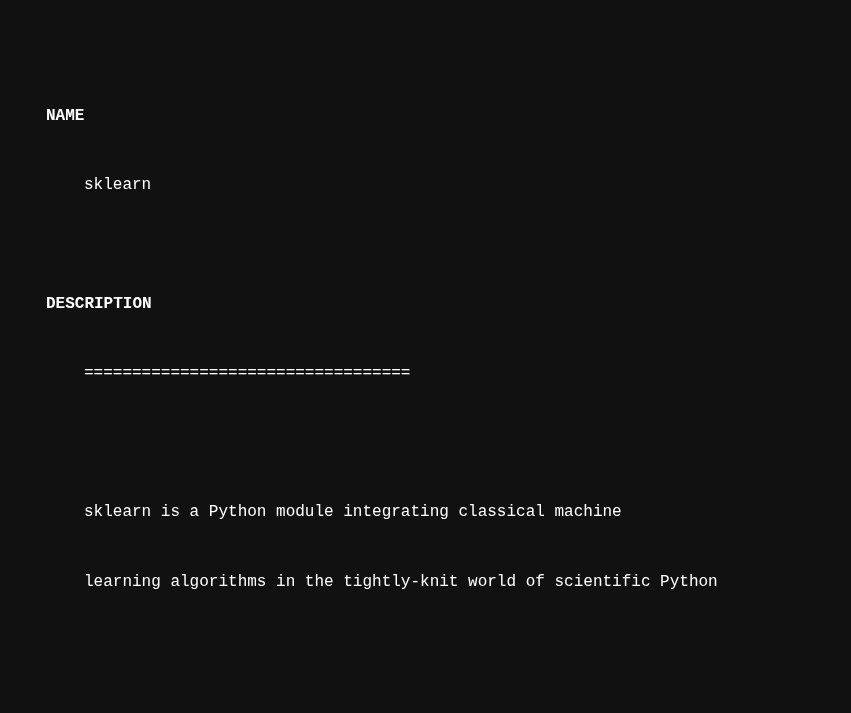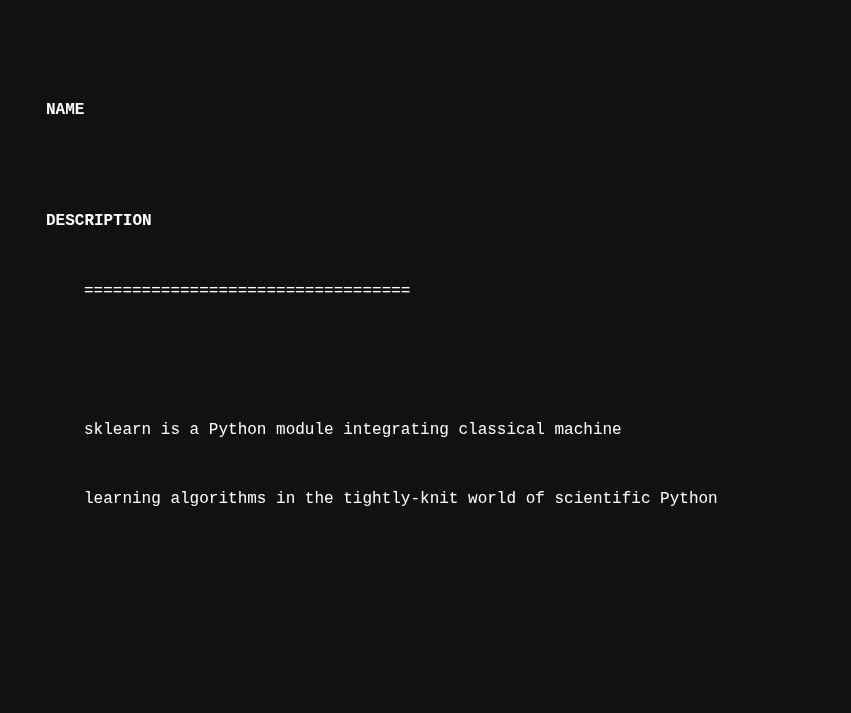--- a/index.html
+++ b/index.html
@@ -19,42 +19,43 @@
       overflow: hidden;
     }
     .help-output {
       white-space: pre;
     }
     .header-line {
       font-weight: bold;
     }
     .name-heading {
       font-weight: bold;
-      margin-top: 19px;
+      margin-top: 25px;
     }
     .name-value {
       padding-left: 38px;
     }
     .desc-heading {
       font-weight: bold;
-      margin-top: 19px;
+      margin-top: 26px;
     }
     .desc-line {
       padding-left: 38px;
     }
     .blank-line {
       height: 23px;
     }
   </style>
 </head>
 <body>
 
 <div class="help-output">
   
   <div class="name-heading">NAME</div>
+  <div class="name-value">sklearn</div>
   
   <div class="desc-heading">DESCRIPTION</div>
   <div class="desc-line">==================================</div>
   <div class="blank-line"></div>
   <div class="desc-line">sklearn is a Python module integrating classical machine</div>
   <div class="desc-line">learning algorithms in the tightly-knit world of scientific Python</div>
   
   
   
   

